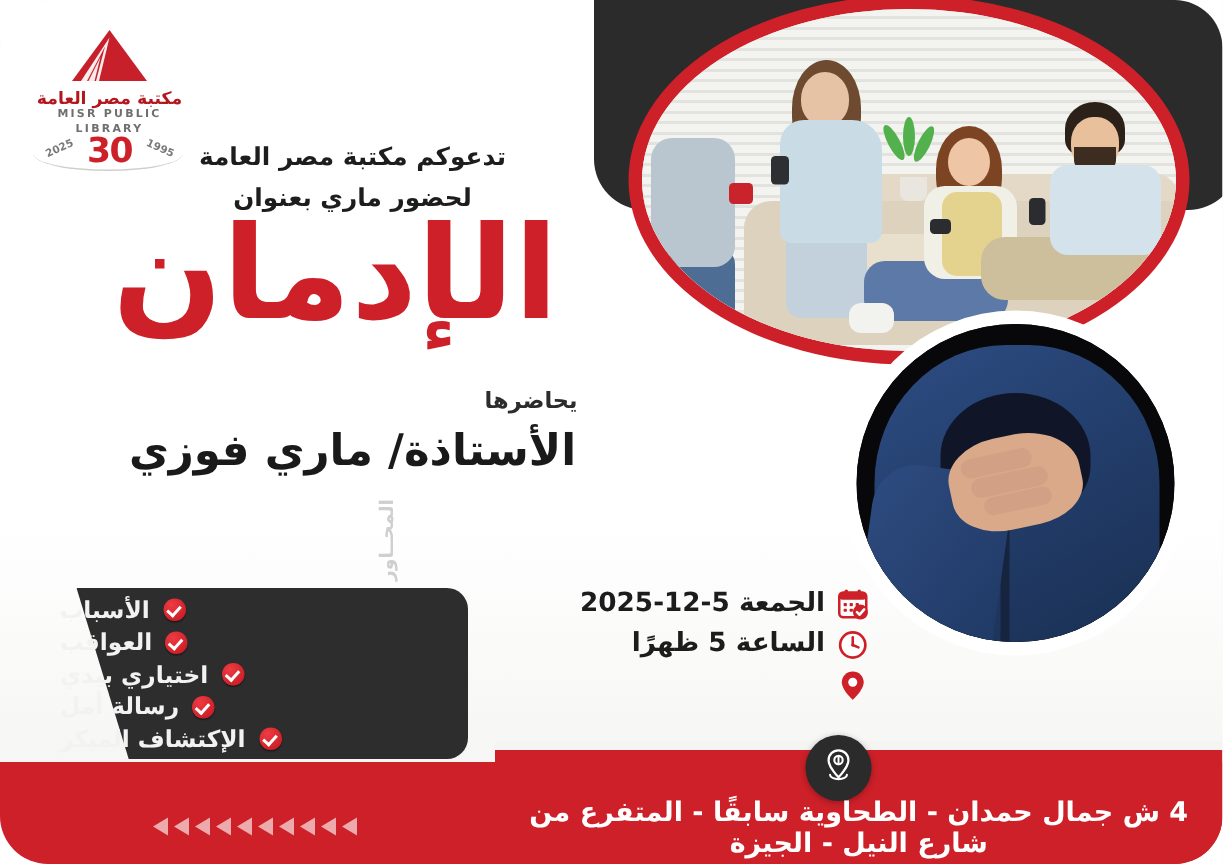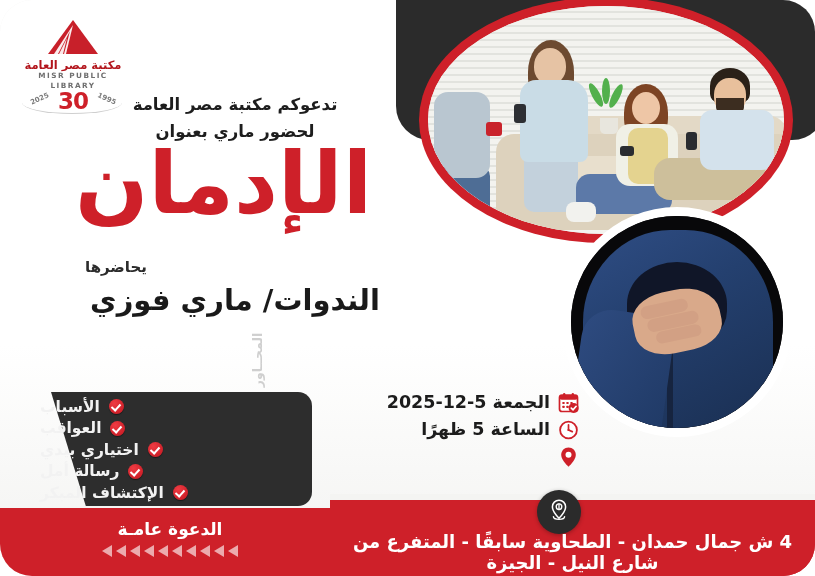--- a/index.html
+++ b/index.html
@@ -140,21 +140,21 @@
     font-size: 86px;
     font-weight: 800;
     line-height: 1;
     letter-spacing: -1px;
   }
   .speaker-pre {
     position: absolute;
     right: 430px;
     top: 258px;
     width: 300px;
-    text-align: left;
+    text-align: right;
     color: #2c2c2c;
     font-size: 15px;
     font-weight: 700;
   }
   .speaker-name {
     position: absolute;
     right: 420px;
     top: 283px;
     width: 320px;
     text-align: center;
@@ -496,21 +496,21 @@
   </div>
 
   <div class="invite">
     <div>تدعوكم مكتبة مصر العامة</div>
     <div>لحضور ماري بعنوان</div>
   </div>
 
   <div class="title-main">الإدمان</div>
 
   <div class="speaker-pre">يحاضرها</div>
-  <div class="speaker-name">الندوات/ ماري فوزي</div>
+  <div class="speaker-name">الأستاذة/ ماري فوزي</div>
 
   <div class="photo-bottom">
     <div class="hood-bg"></div>
     <div class="hood"></div>
     <div class="hood-inner"></div>
     <div class="hood-zip"></div>
     <div class="arm-sleeve"></div>
     <div class="hand">
       <div class="finger" style="left:10px;top:10px;width:48px;height:13px;"></div>
       <div class="finger" style="left:14px;top:24px;width:52px;height:13px;"></div>
@@ -586,21 +586,20 @@
         </svg>
       </span>
     </div>
 
   </div>
 
   <div class="red-bottom-band"></div>
   <div class="white-notch"></div>
   <div class="red-bottom-band right"></div>
 
-  <div class="open-invite">الدعوة عامـة</div>
   <div class="arrow-strip">
       <span class="arrow-tri"></span>
       <span class="arrow-tri"></span>
       <span class="arrow-tri"></span>
       <span class="arrow-tri"></span>
       <span class="arrow-tri"></span>
       <span class="arrow-tri"></span>
       <span class="arrow-tri"></span>
       <span class="arrow-tri"></span>
       <span class="arrow-tri"></span>

